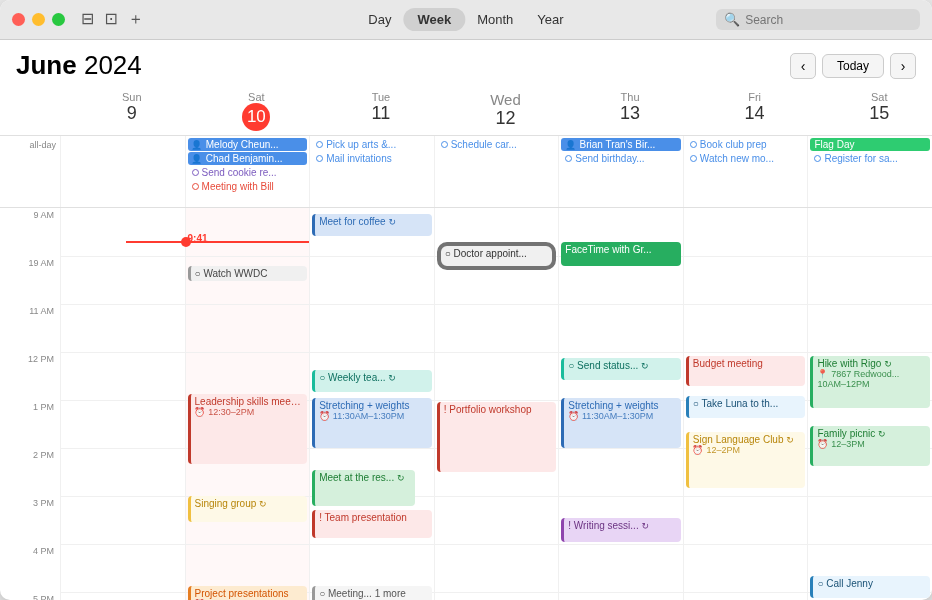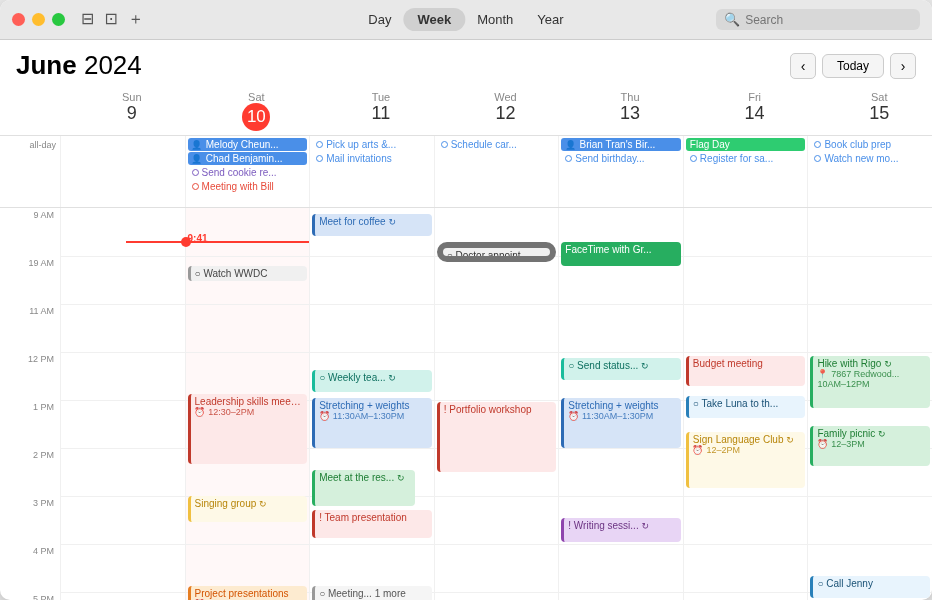--- a/index.html
+++ b/index.html
@@ -323,21 +323,21 @@
         </div>
         <div class="day-header">
           <span style="font-size:11px; color:#888;">Sat</span>
           <div class="date-num" style="background:#ff3b30; color:#fff; border-radius:50%; width:28px; height:28px; display:flex; align-items:center; justify-content:center; margin:0 auto; font-size:17px;">10</div>
         </div>
         <div class="day-header">
           <span style="font-size:11px; color:#888;">Tue</span>
           <span class="date-num">11</span>
         </div>
         <div class="day-header">
-          <span style="font-size:11px; color:#888;margin-top:18px;">Wed</span>
+          <span style="font-size:15px; color:#888;margin-top:18px;">Wed</span>
           <span class="date-num">12</span>
         </div>
         <div class="day-header">
           <span style="font-size:11px; color:#888;">Thu</span>
           <span class="date-num">13</span>
         </div>
         <div class="day-header">
           <span style="font-size:11px; color:#888;">Fri</span>
           <span class="date-num">14</span>
         </div>
@@ -381,36 +381,36 @@
             <span class="dot" style="color:#4a8fe8; border-color:#4a8fe8;"></span>Schedule car...
           </div>
         </div>
 
         <div class="allday-cell">
           <div class="allday-event blue">
             <span style="font-size:9px;">👤</span>Brian Tran's Bir...
           </div>
           <div class="allday-event dot-blue">
             <span class="dot" style="color:#4a8fe8; border-color:#4a8fe8;"></span>Send birthday...
+          </div>
+        </div>
+
+        <div class="allday-cell">
+          <div class="allday-event dot-blue">
+            <span class="dot" style="color:#4a8fe8; border-color:#4a8fe8;"></span>Book club prep
+          </div>
+          <div class="allday-event dot-blue">
+            <span class="dot" style="color:#4a8fe8; border-color:#4a8fe8;"></span>Watch new mo...
           </div>
         </div>
 
         <div class="allday-cell">
           <div class="allday-event green-solid">Flag Day</div>
           <div class="allday-event dot-blue">
             <span class="dot" style="color:#4a8fe8; border-color:#4a8fe8;"></span>Register for sa...
-          </div>
-        </div>
-
-        <div class="allday-cell">
-          <div class="allday-event dot-blue">
-            <span class="dot" style="color:#4a8fe8; border-color:#4a8fe8;"></span>Book club prep
-          </div>
-          <div class="allday-event dot-blue">
-            <span class="dot" style="color:#4a8fe8; border-color:#4a8fe8;"></span>Watch new mo...
           </div>
         </div>
       </div>
 
       <div class="scroll-area">
         <div class="time-grid">
 
           <div class="time-col">
             <div class="time-slot-label">9 AM</div>
             <div class="time-slot-label">19 AM</div>
@@ -510,21 +510,21 @@
           <div class="day-col" style="height:480px;">
             <div class="hour-line" style="top:48px;"></div>
             <div class="hour-line" style="top:96px;"></div>
             <div class="hour-line" style="top:144px;"></div>
             <div class="hour-line" style="top:192px;"></div>
             <div class="hour-line" style="top:240px;"></div>
             <div class="hour-line" style="top:288px;"></div>
             <div class="hour-line" style="top:336px;"></div>
             <div class="hour-line" style="top:384px;"></div>
 
-            <div class="event-block" style="top:34px; left:2px; right:2px; height:20px; background:#f0f0f0; border:6px solid #737373; border-radius:10px; color:#333;">
+            <div class="event-block" style="top:34px; left:2px; right:2px; height:28px; background:#f0f0f0; border:4px solid #737373; border-radius:10px; color:#333;">
               <div class="event-title">○ Doctor appoint...</div>
             </div>
 
             <div class="event-block ev-red" style="top:194px; left:2px; right:2px; height:70px;">
               <div class="event-title">! Portfolio workshop</div>
             </div>
 
           </div>
 
           <div class="day-col" style="height:480px;">

